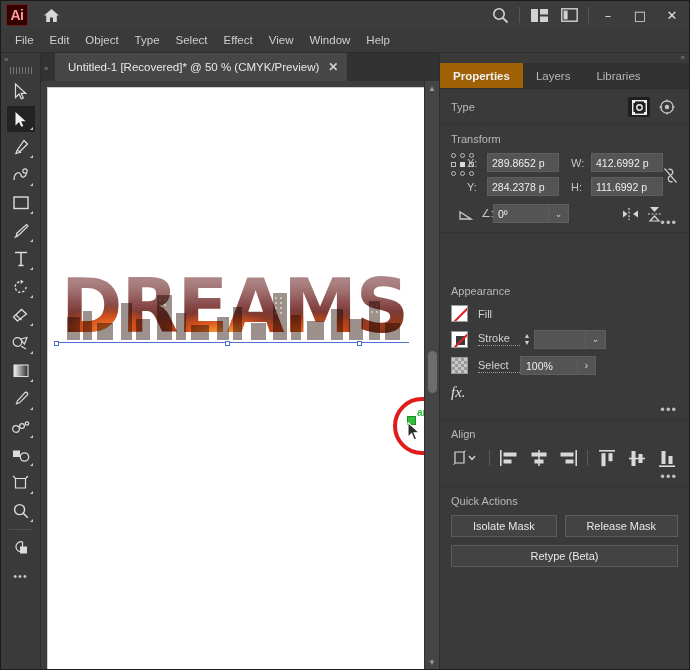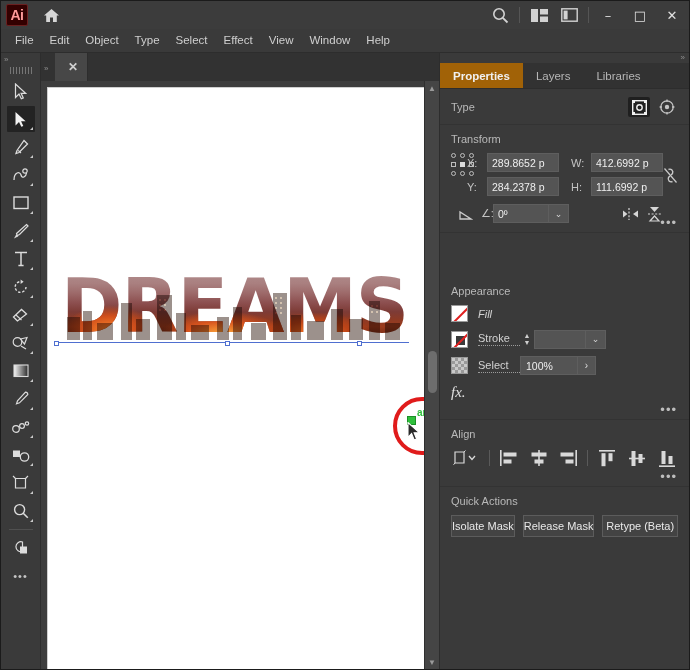--- a/index.html
+++ b/index.html
@@ -294,21 +294,21 @@
   .fxrow { margin-top: 9px; color: #e0e0e0; font-style: italic; font-size: 15px; font-family: "Liberation Serif", serif; }
   .dots3 {
     position: absolute; right: 12px; bottom: 5px;
     color: #bdbdbd; font-size: 13px; letter-spacing: 1px; line-height: 8px;
   }
 
   .align-row { display: flex; align-items: center; gap: 8px; }
   .align-btn { width: 22px; height: 20px; display: flex; align-items: center; justify-content: center; color: #d9d9d9; }
   .align-div { width: 1px; height: 16px; background: #5a5a5a; }
 
-  .qa-grid { display: flex; flex-direction: row; gap: 8px; }
+  .qa-grid { display: flex; flex-direction: column; gap: 8px; }
   .qa-row2 { display: flex; gap: 8px; }
   .qbtn {
     flex: 1 1 auto; height: 22px; background: #434343;
     border: 1px solid #5c5c5c; color: #e8e8e8;
     font-size: 11px; display: flex; align-items: center; justify-content: center;
   }
 
   svg { display: block; }
 </style>
 </head>
@@ -492,20 +492,21 @@
           </svg>
       </div>
       <div class="tool" style="font-size:11px;letter-spacing:1px;color:#c5c5c5;">•••</div>
     </div>
 
     <div class="docwrap">
 
       <div class="tabbar">
         <div class="tabgrip">»</div>
         <div class="doctab">
+          <span class="doctab-title">Untitled-1 [Recovered]* @ 50 % (CMYK/Preview)</span>
           <span class="doctab-close">✕</span>
         </div>
       </div>
 
       <div class="canvasarea">
         <div class="canvas-scroll">
           <div class="artboard">
 
             <div class="artwork">
               <div class="word">DREAMS</div>
@@ -676,21 +677,21 @@
                 <path d="M3 15 L12 15 L7.5 10 Z" fill="none" stroke="#d6d6d6" stroke-width="1.2"></path>
               </svg>
           </span>
         </div>
         <div class="dots3">•••</div>
       </div>
 
       <div class="sect" style="padding-bottom:18px;margin-top:44px;">
         <div class="sect-title">Appearance</div>
 
-        <div class="row" style="margin-bottom:7px;font-style:italic;">
+        <div class="row" style="margin-bottom:7px;">
           <span class="swatch none"></span>
           <span class="aplabel">Fill</span>
         </div>
 
         <div class="row" style="margin-bottom:7px;">
           <span class="swatch none stroke"></span>
           <span class="aplabel dotted">Stroke</span>
           <span class="stepper">▲<br>▼</span>
           <span class="strokefld"></span>
           <span class="caretbox">⌄</span>

